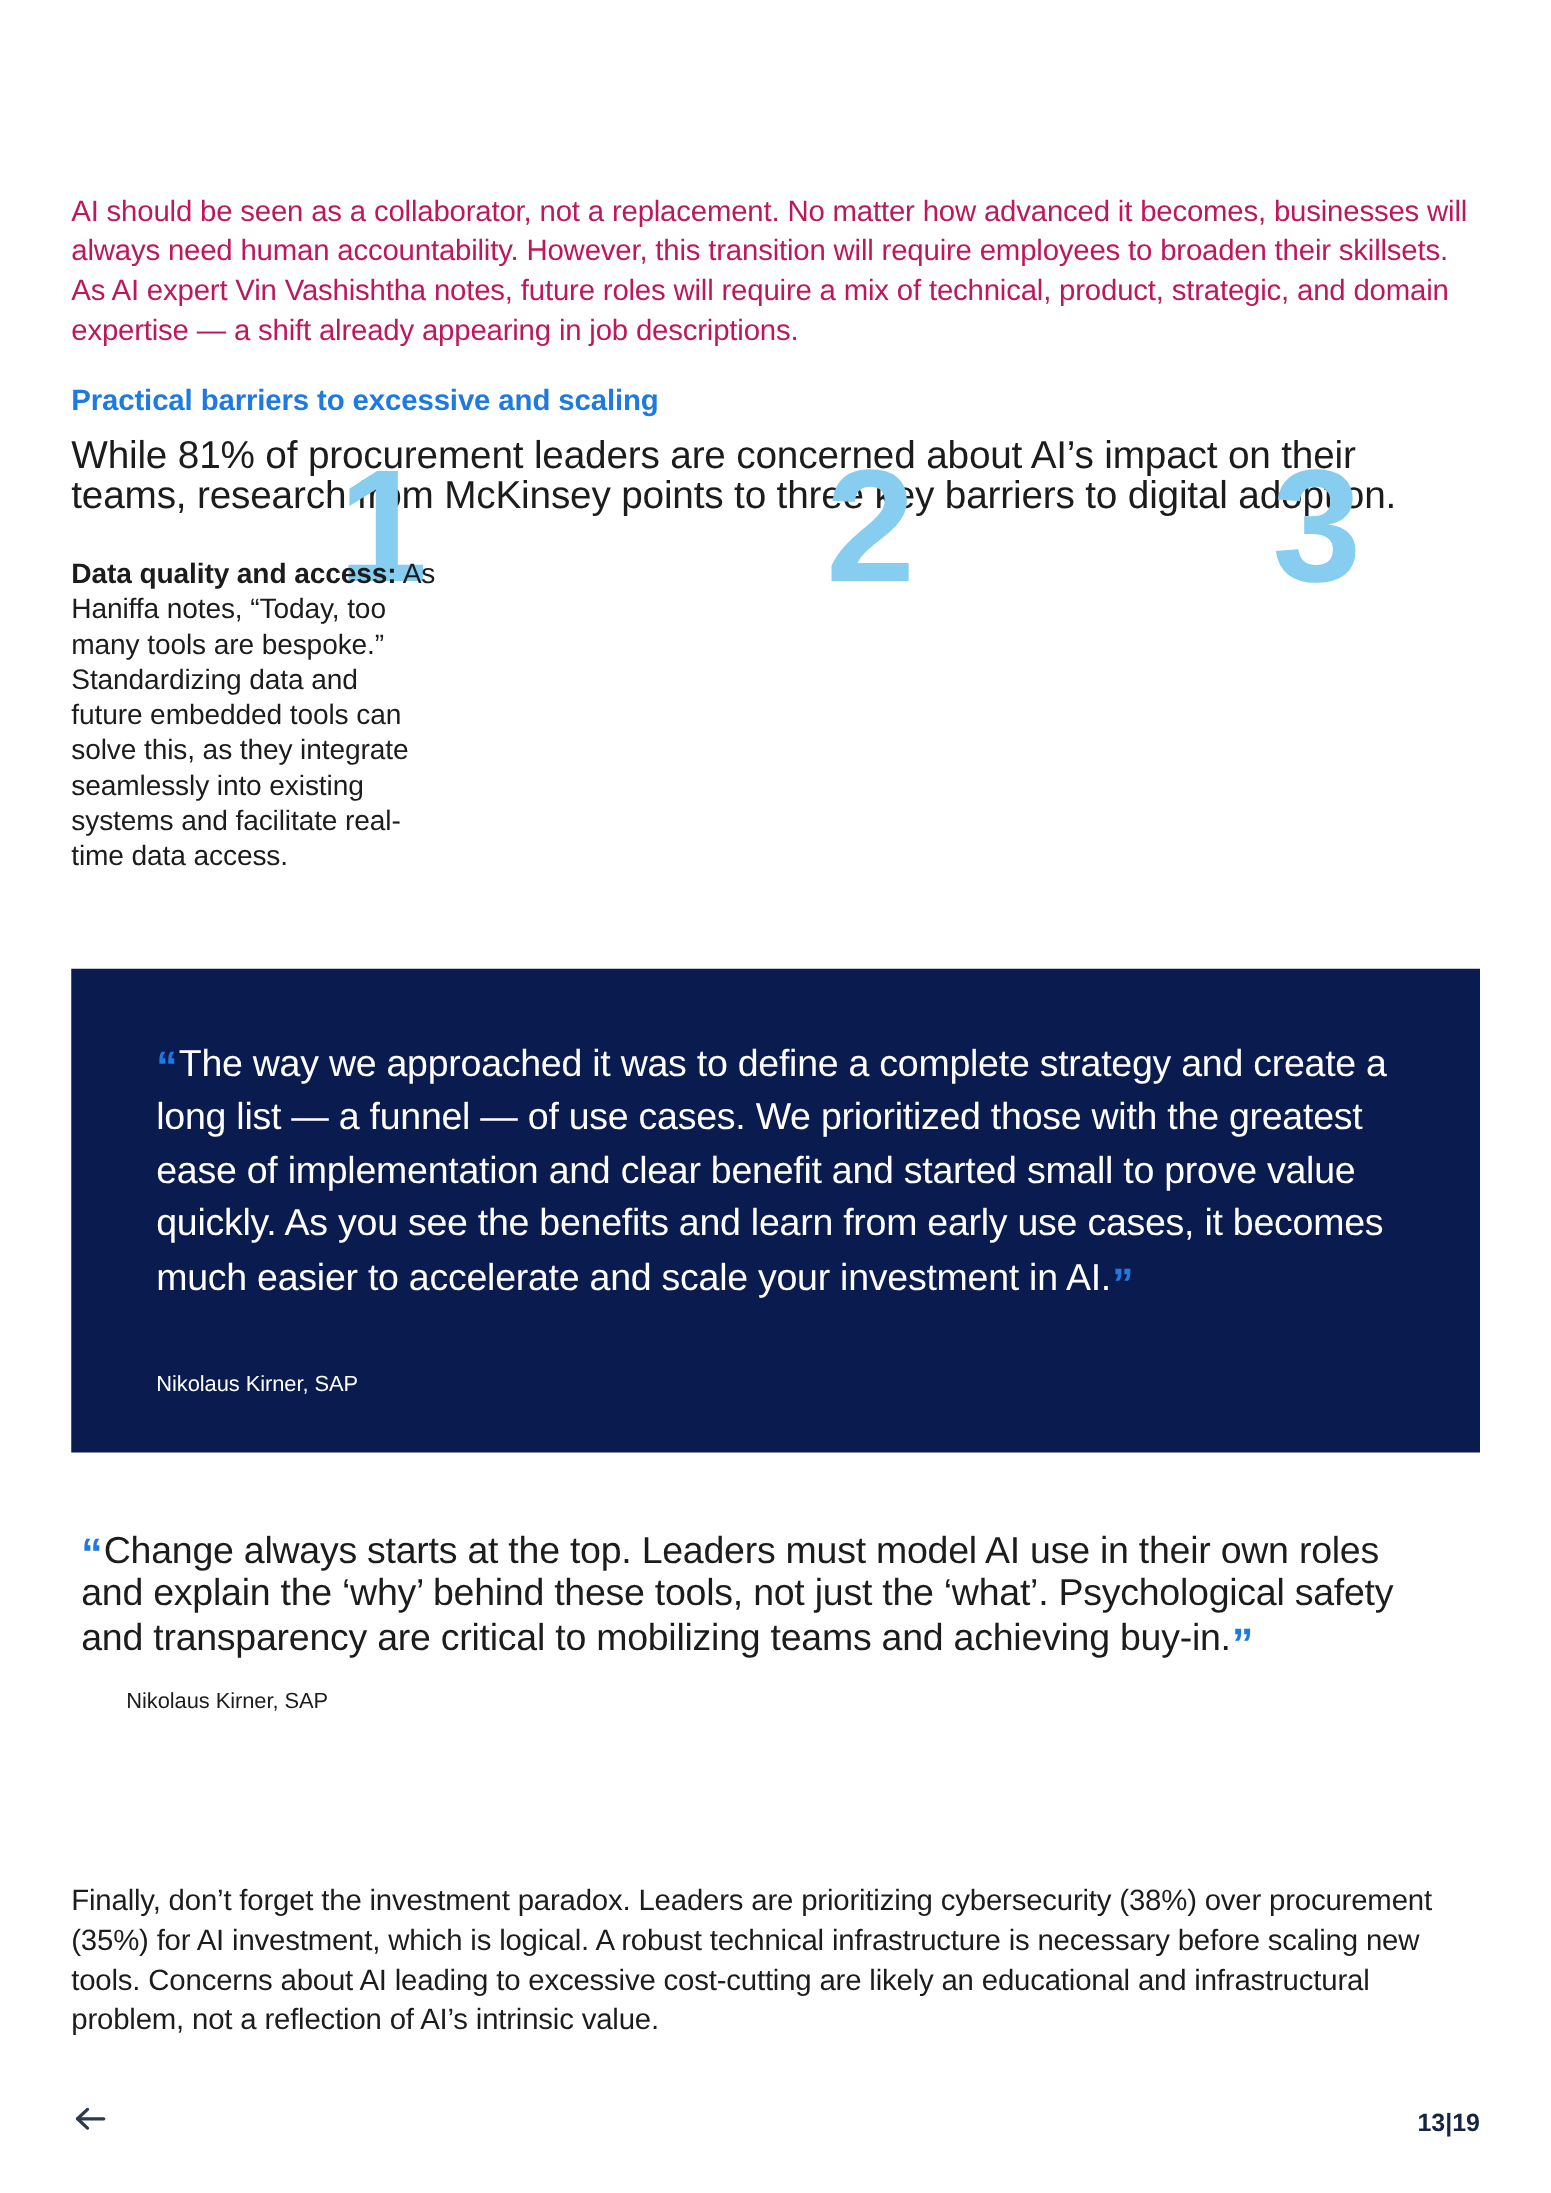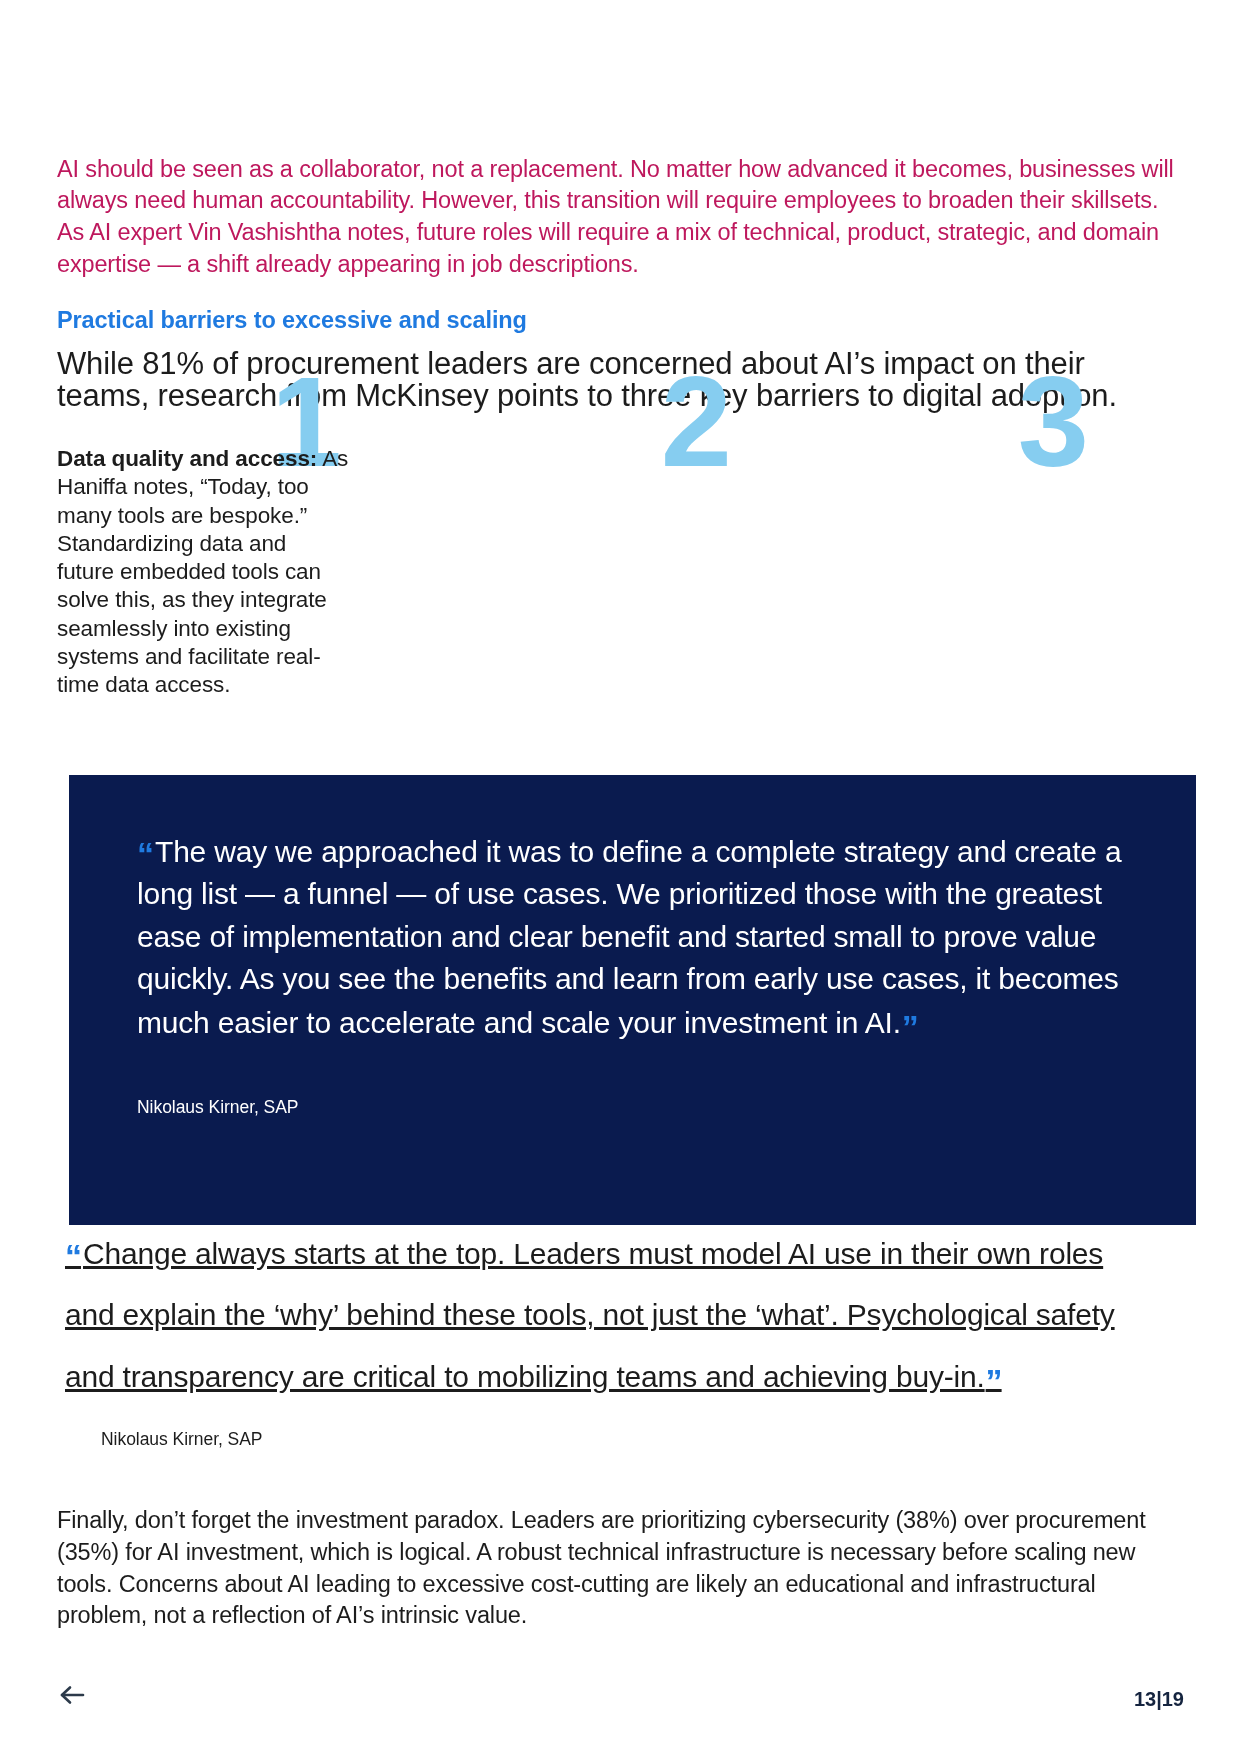--- a/index.html
+++ b/index.html
@@ -103,24 +103,24 @@
     line-height: 28.3px;
     letter-spacing: -0.1px;
     color: #1c1c1c;
     z-index: 2;
   }
   .barrier-text b { font-weight: bold; text-align: right; }
 
   
   .quote-box {
     position: absolute;
-    left: 12px;
+    left: 0;
     top: 775px;
     width: 1127px;
-    height: 450px;
+    height: 387px;
     background: #0a1b4f;
     box-sizing: border-box;
   }
   .quote-box .quote-body {
     position: absolute;
     left: 68px;
     top: 54px;
     width: 1000px;
     font-size: 30px;
     line-height: 42.3px;
@@ -155,25 +155,24 @@
 
   
   .plain-quote {
     position: absolute;
     left: 8px;
     top: 1222px;
     width: 1085px;
   }
   .plain-quote .quote-body {
     font-size: 30px;
-    line-height: 61px;
+    line-height: 34px;
     color: #1c1c1c;
     letter-spacing: -0.2px;
     font-weight: 300;
-    text-decoration: underline;
   }
   .plain-quote .attribution {
     margin-top: 22px;
     margin-left: 36px;
     font-size: 17.5px;
     color: #1c1c1c;
     letter-spacing: -0.05px;
   }
 
   

